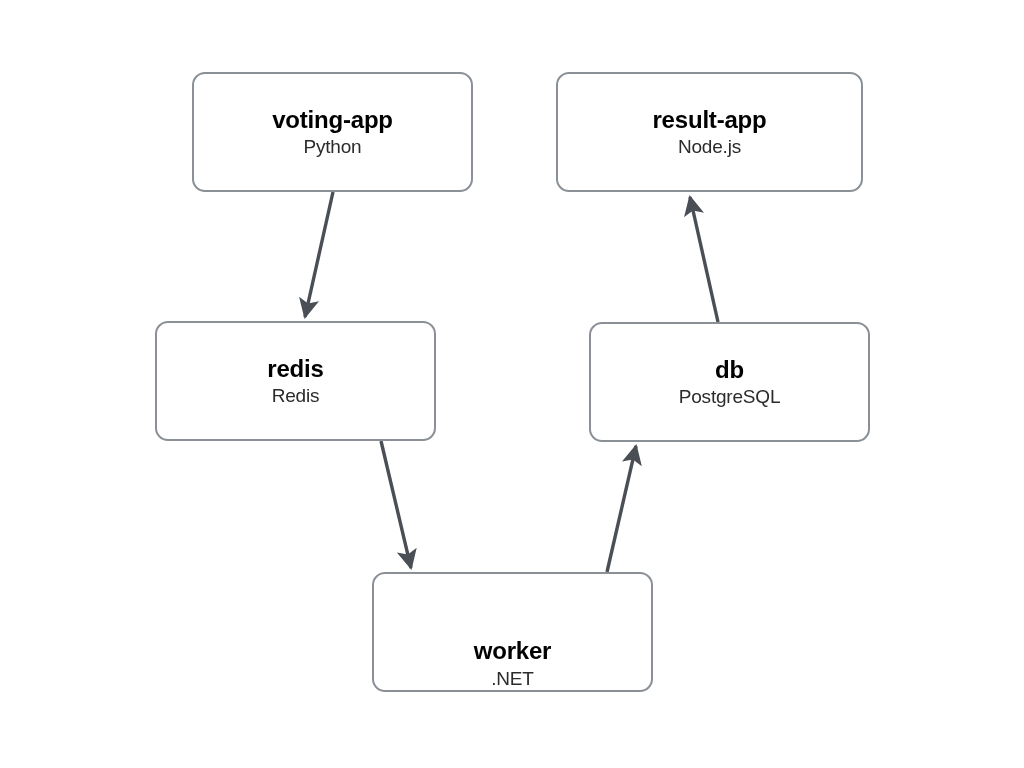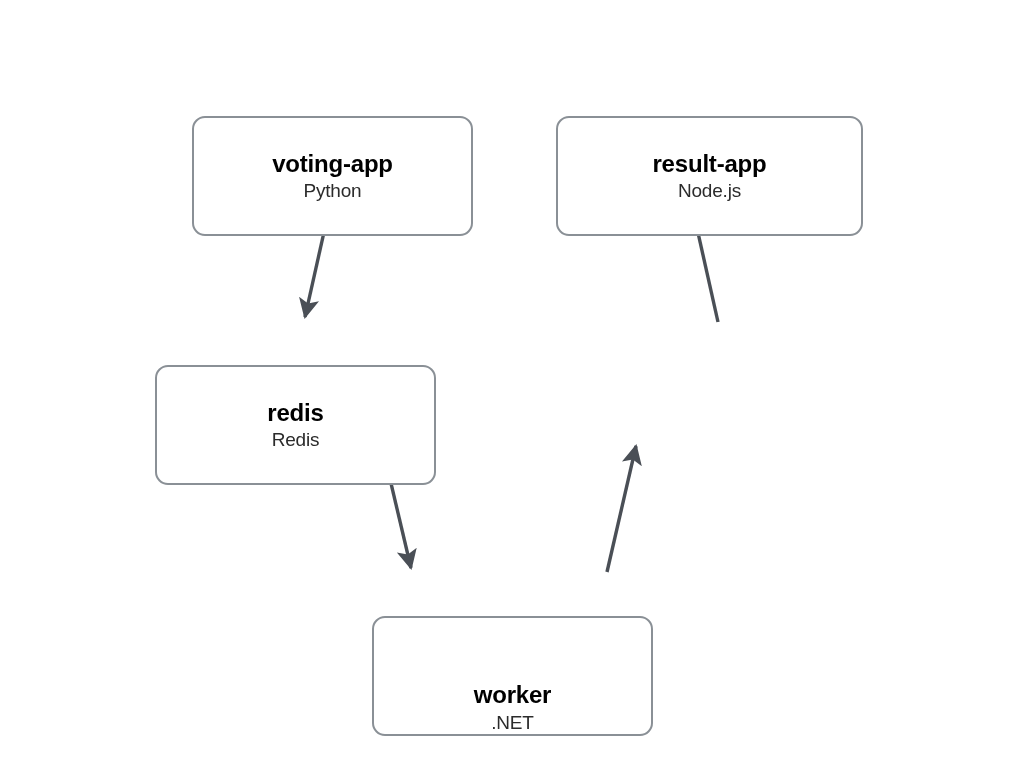--- a/index.html
+++ b/index.html
@@ -31,21 +31,20 @@
     position: absolute;
     box-sizing: border-box;
     background: #ffffff;
     border: 2px solid #8a9096;
     border-radius: 13px;
     display: flex;
     flex-direction: column;
     align-items: center;
     justify-content: center;
     line-height: 1.18;
-    margin-top: 44px;
   }
   .node-title {
     font-size: 24px;
     font-weight: bold;
     color: #000000;
     letter-spacing: -0.2px;
   }
   .node-subtitle {
     font-size: 19px;
     font-weight: normal;
@@ -83,19 +82,23 @@
   <div class="node" style="left:556px; top:72px; width:307px; height:120px;">
     <div class="node-title">result-app</div>
     <div class="node-subtitle">Node.js</div>
   </div>
 
   <div class="node" style="left:155px; top:321px; width:281px; height:120px;">
     <div class="node-title">redis</div>
     <div class="node-subtitle">Redis</div>
   </div>
 
+  <div class="node" style="left:589px; top:322px; width:281px; height:120px;">
+    <div class="node-title">db</div>
+    <div class="node-subtitle">PostgreSQL</div>
+  </div>
 
   <div class="node" style="left:372px; top:572px; width:281px; height:120px;justify-content:flex-end;">
     <div class="node-title">worker</div>
     <div class="node-subtitle">.NET</div>
   </div>
 
 </div>
 
 </body></html>

